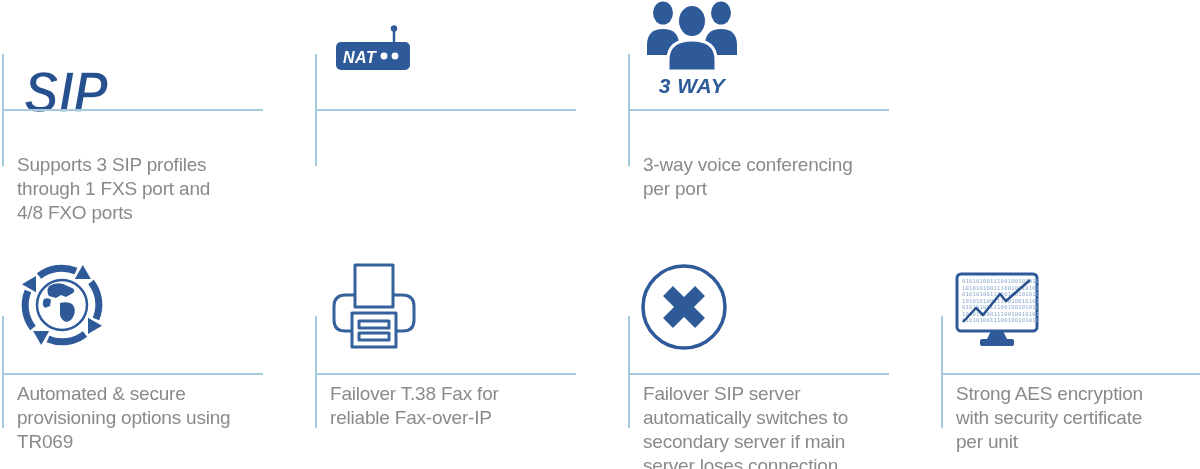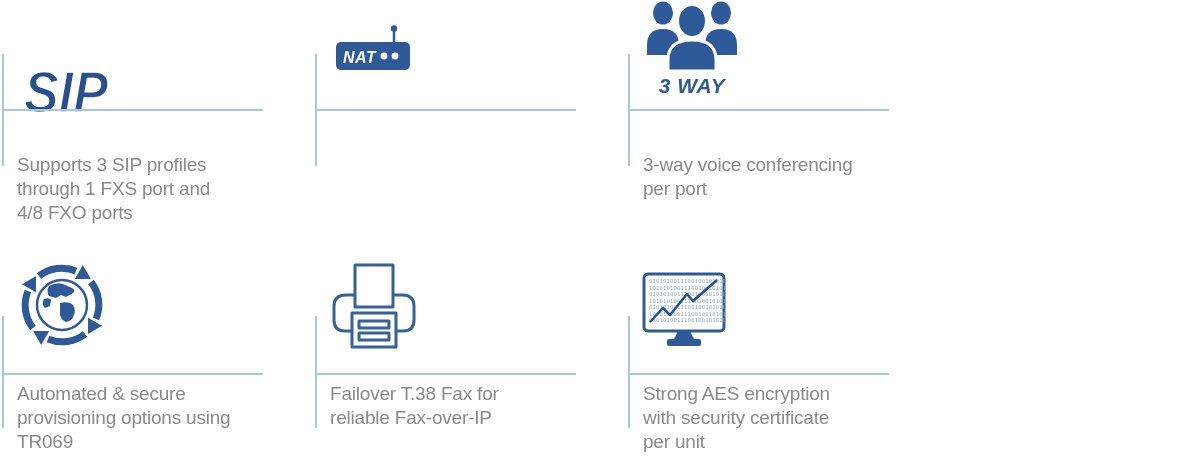--- a/index.html
+++ b/index.html
@@ -142,20 +142,34 @@
             <rect x="30" y="71" width="30" height="7"></rect>
           </g>
         </svg>
       </div>
       <div class="vline"></div>
       <div class="hline"></div>
       <p class="desc">Failover T.38 Fax for
 reliable Fax-over-IP</p>
     </div>
 
+    <div class="cell">
+      <div class="icon i7">
+        <svg width="90" height="90" viewBox="0 0 90 90">
+          <circle cx="45" cy="45" r="41" fill="#ffffff" stroke="#2e5a99" stroke-width="3.5"></circle>
+          <path d="M29,29 L61,61 M61,29 L29,61" stroke="#2e5a99" stroke-width="14" stroke-linecap="butt"></path>
+        </svg>
+      </div>
+      <div class="vline"></div>
+      <div class="hline"></div>
+      <p class="desc">Failover SIP server
+automatically switches to
+secondary server if main
+server loses connection</p>
+    </div>
 
     <div class="cell">
       <div class="icon i8">
         <svg width="88" height="78" viewBox="0 0 88 78">
           <rect x="2" y="2" width="80" height="57" rx="4" fill="#ffffff" stroke="#2e5a99" stroke-width="3"></rect>
           <g font-family="DejaVu Sans Mono, monospace" font-size="5.5" fill="#8aa8cc" letter-spacing="0.2">
             <text x="7" y="11">0101010011100100101010</text>
             <text x="7" y="17.5">1010101001110010010101</text>
             <text x="7" y="24">0101010011100100101010</text>
             <text x="7" y="30.5">1010101001110010010101</text>

